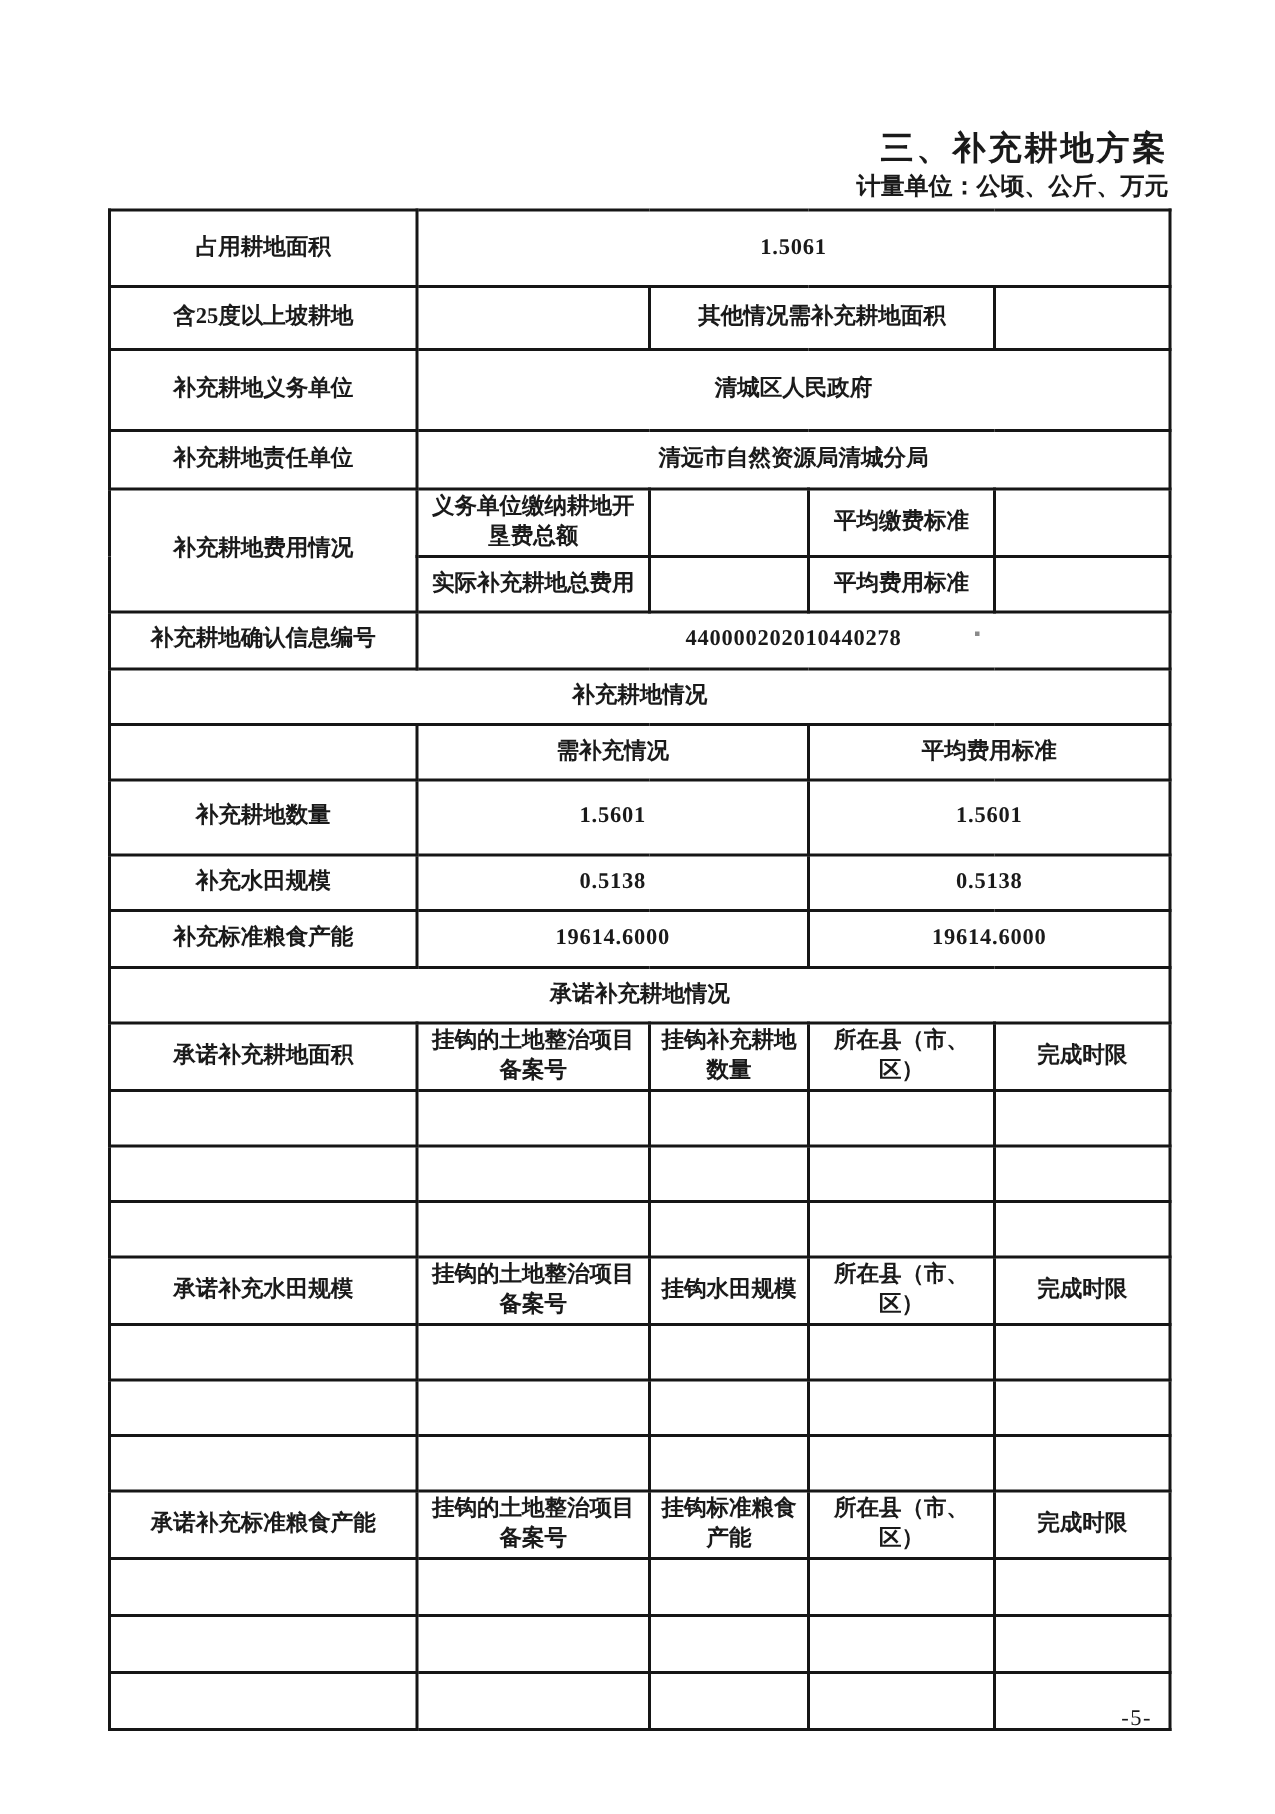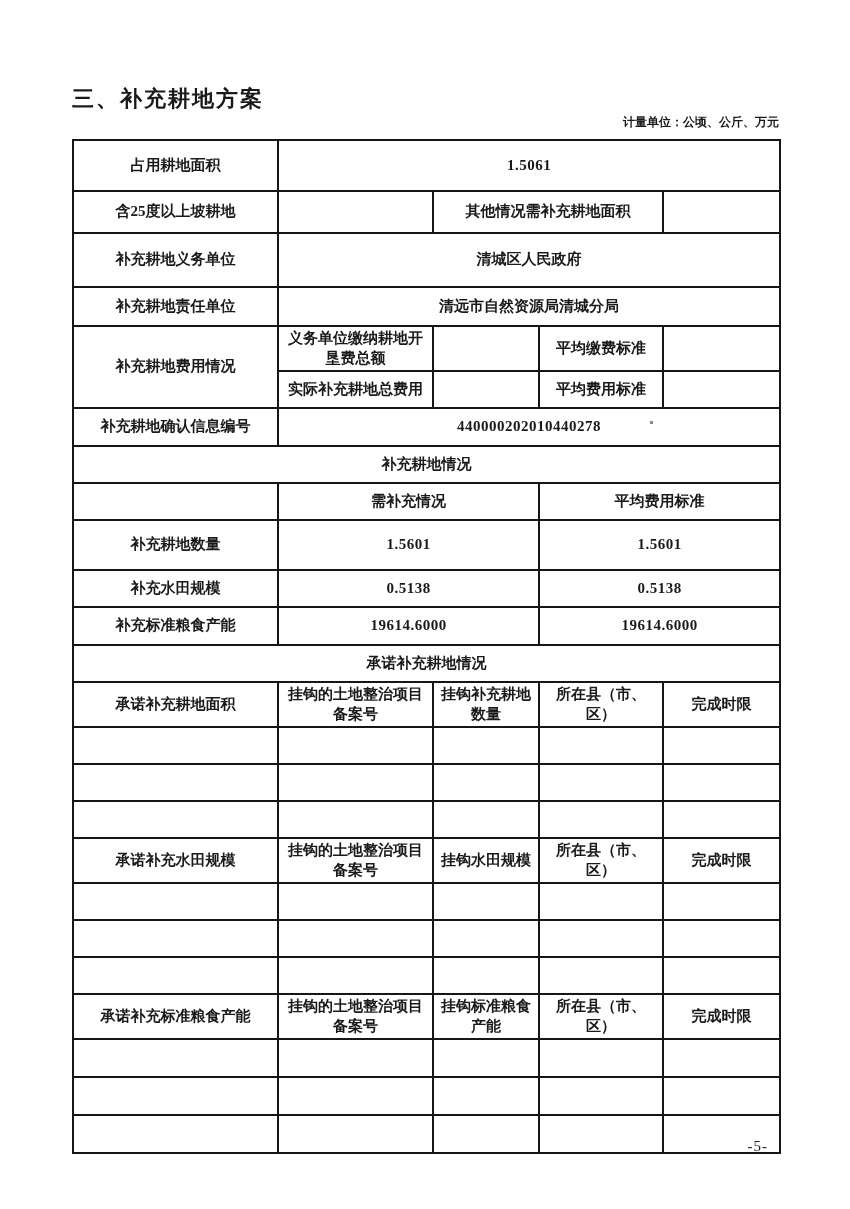--- a/index.html
+++ b/index.html
@@ -10,33 +10,33 @@
     background: #ffffff;
     font-family: "Liberation Serif", serif;
     color: #1a1a1a;
     overflow: hidden;
   }
   .doc-title {
     position: absolute;
     top: 84px;
     left: 72px;
     width: 707px;
-    text-align: left;
+    text-align: right;
     font-size: 22px;
     font-weight: 700;
     letter-spacing: 2px;
     font-family: "Liberation Sans", sans-serif;
   }
   .unit-note {
     position: absolute;
     top: 114px;
     left: 72px;
     width: 707px;
     text-align: right;
-    font-size: 12px;
+    font-size: 16px;
     font-weight: 600;
   }
   table.form {
     position: absolute;
     top: 139px;
     left: 72px;
     width: 707px;
     border-collapse: collapse;
     table-layout: fixed;
   }

